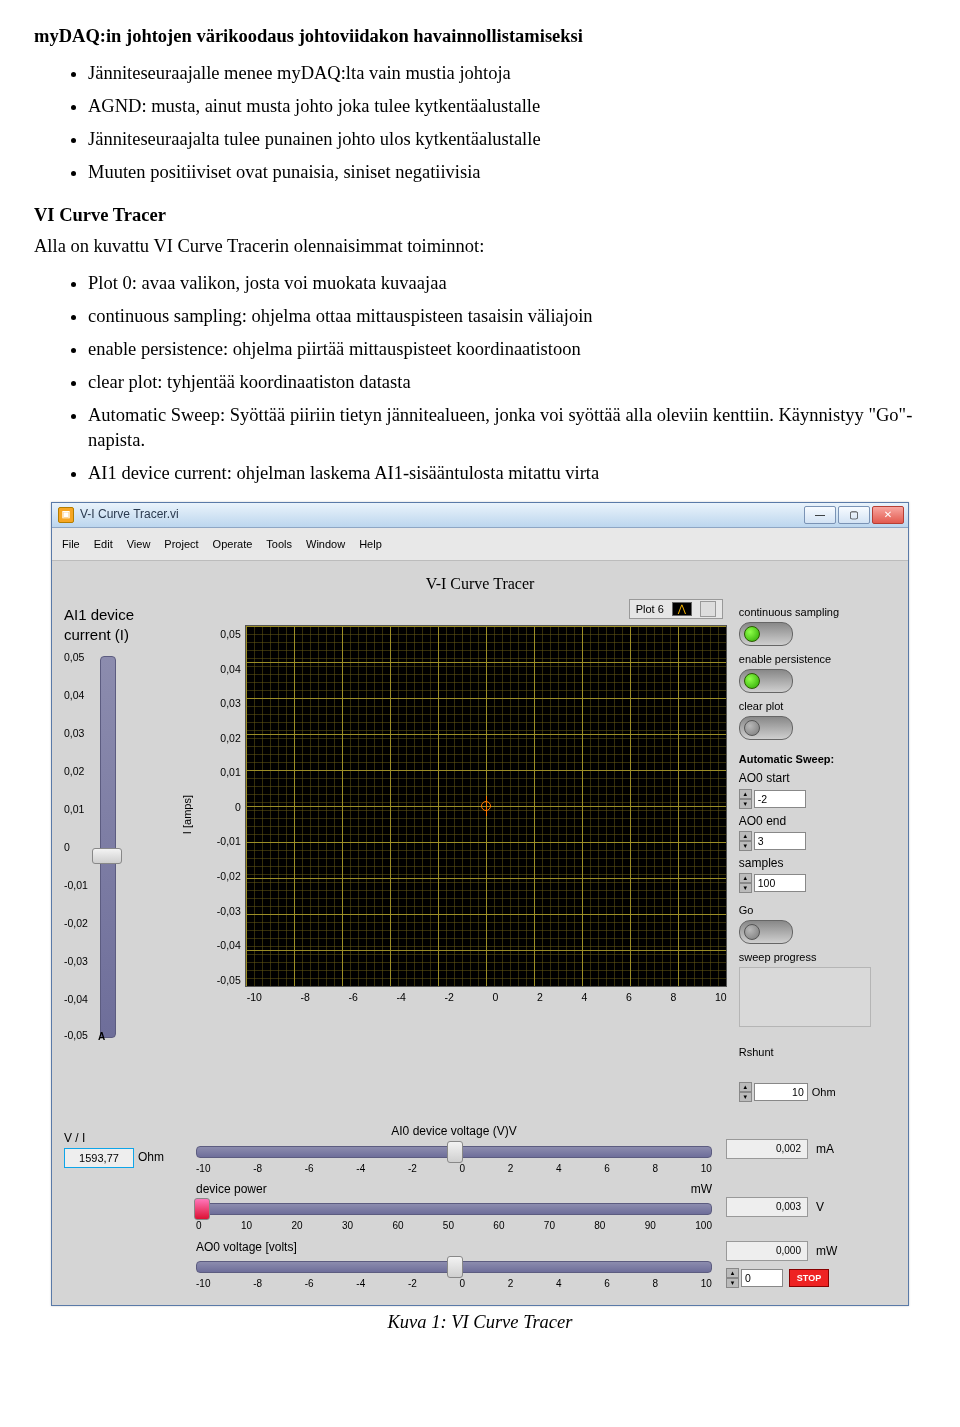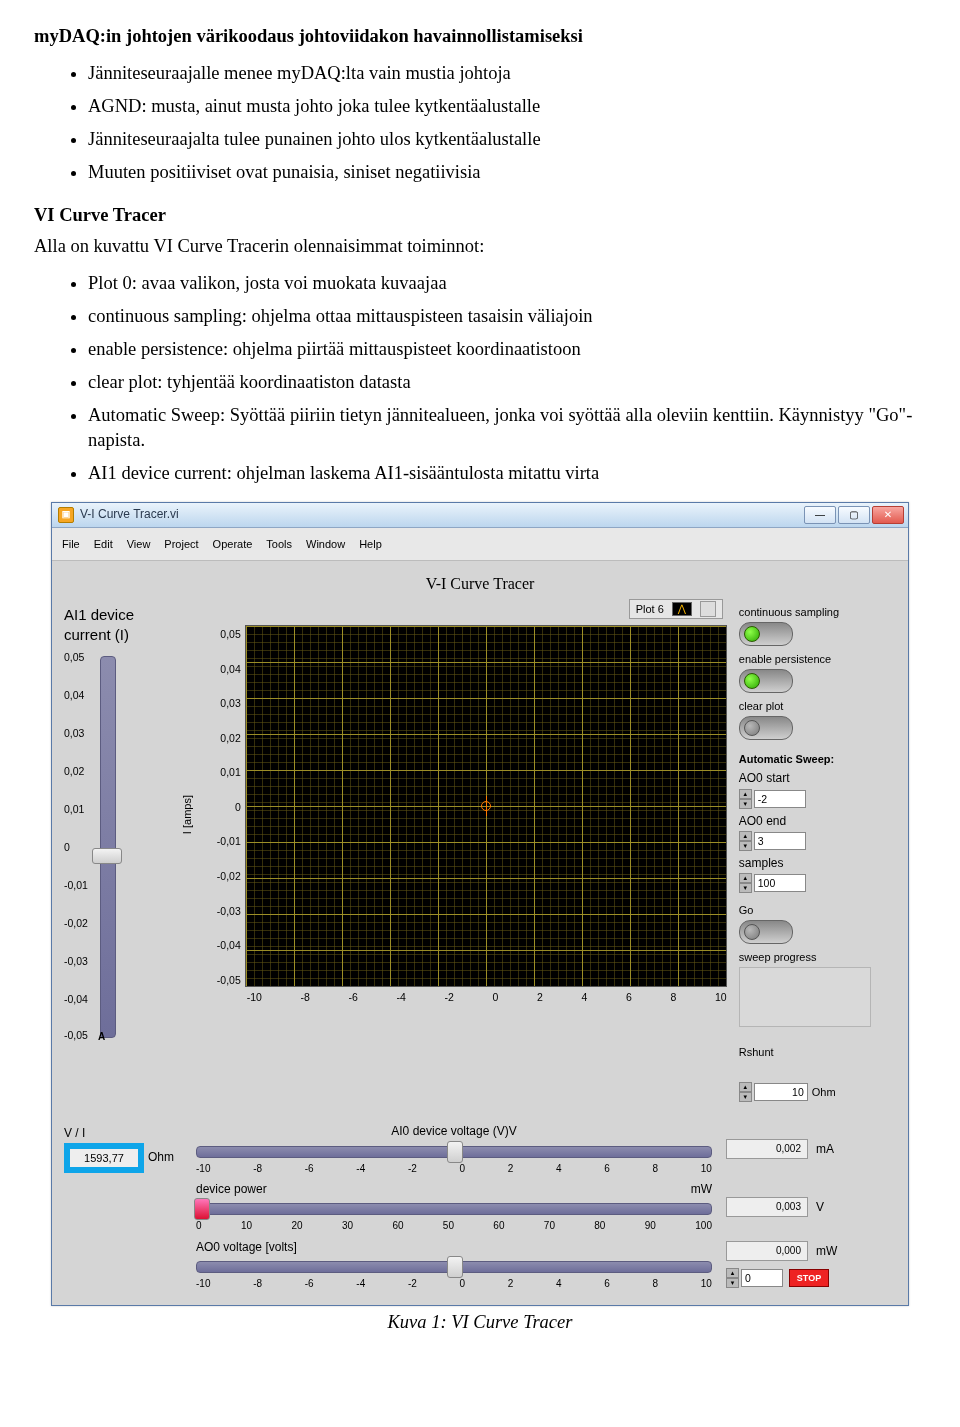--- a/index.html
+++ b/index.html
@@ -90,21 +90,21 @@
   .sweep-head{font-size:11px;margin-top:12px;font-weight:bold;}
   .progress-box{width:130px;height:58px;background:#d9d9d9;border:1px solid #b5b5b5;margin-top:2px;}
   .rshunt-row{display:flex;align-items:center;gap:4px;margin-top:22px;}
   .rshunt-row input{width:46px;height:16px;border:1px solid #888;background:#fff;text-align:right;padding-right:3px;font-size:10.5px;}
   .hslider{position:relative;height:22px;flex:1;}
   .hslider-track{position:absolute;left:0;right:0;top:6px;height:10px;background:linear-gradient(#8c8cae,#6e6e9a);border:1px solid #5c5c80;border-radius:4px;}
   .hslider-thumb{position:absolute;top:1px;width:14px;height:20px;background:linear-gradient(#f3f3f3,#cfcfcf);border:1px solid #888;border-radius:3px;}
   .htick-row{display:flex;justify-content:space-between;font-size:10px;margin-top:0;}
   .val-box{width:68px;height:18px;background:#eee;border:1px solid #999;text-align:right;padding:0 6px;font-size:10px;line-height:18px;}
   .unit{font-size:12px;margin-left:4px;}
-  .vi-box{width:68px;height:18px;background:#eee;border:6px solid #0ea5e9;text-align:center;font-size:11px;line-height:18px;margin-top:2px;}
+  .vi-box{width:68px;height:18px;background:#eee;border:1px solid #0ea5e9;text-align:center;font-size:11px;line-height:18px;margin-top:2px;}
   .stop-btn{width:38px;height:16px;background:#e22;color:#fff;font-size:9px;font-weight:bold;text-align:center;line-height:16px;border:1px solid #800;}
   .bot-grid{display:grid;grid-template-columns:118px 1fr 170px;gap:6px 8px;align-items:center;}
   .bot-slider-block{padding:0 6px;}
   .right-val-col{display:flex;align-items:center;gap:4px;}
   .sml{font-size:12px;}
 </style>
 </head>
 <body>
 
 <h1 class="doc-title">myDAQ:in johtojen värikoodaus johtoviidakon havainnollistamiseksi</h1>

